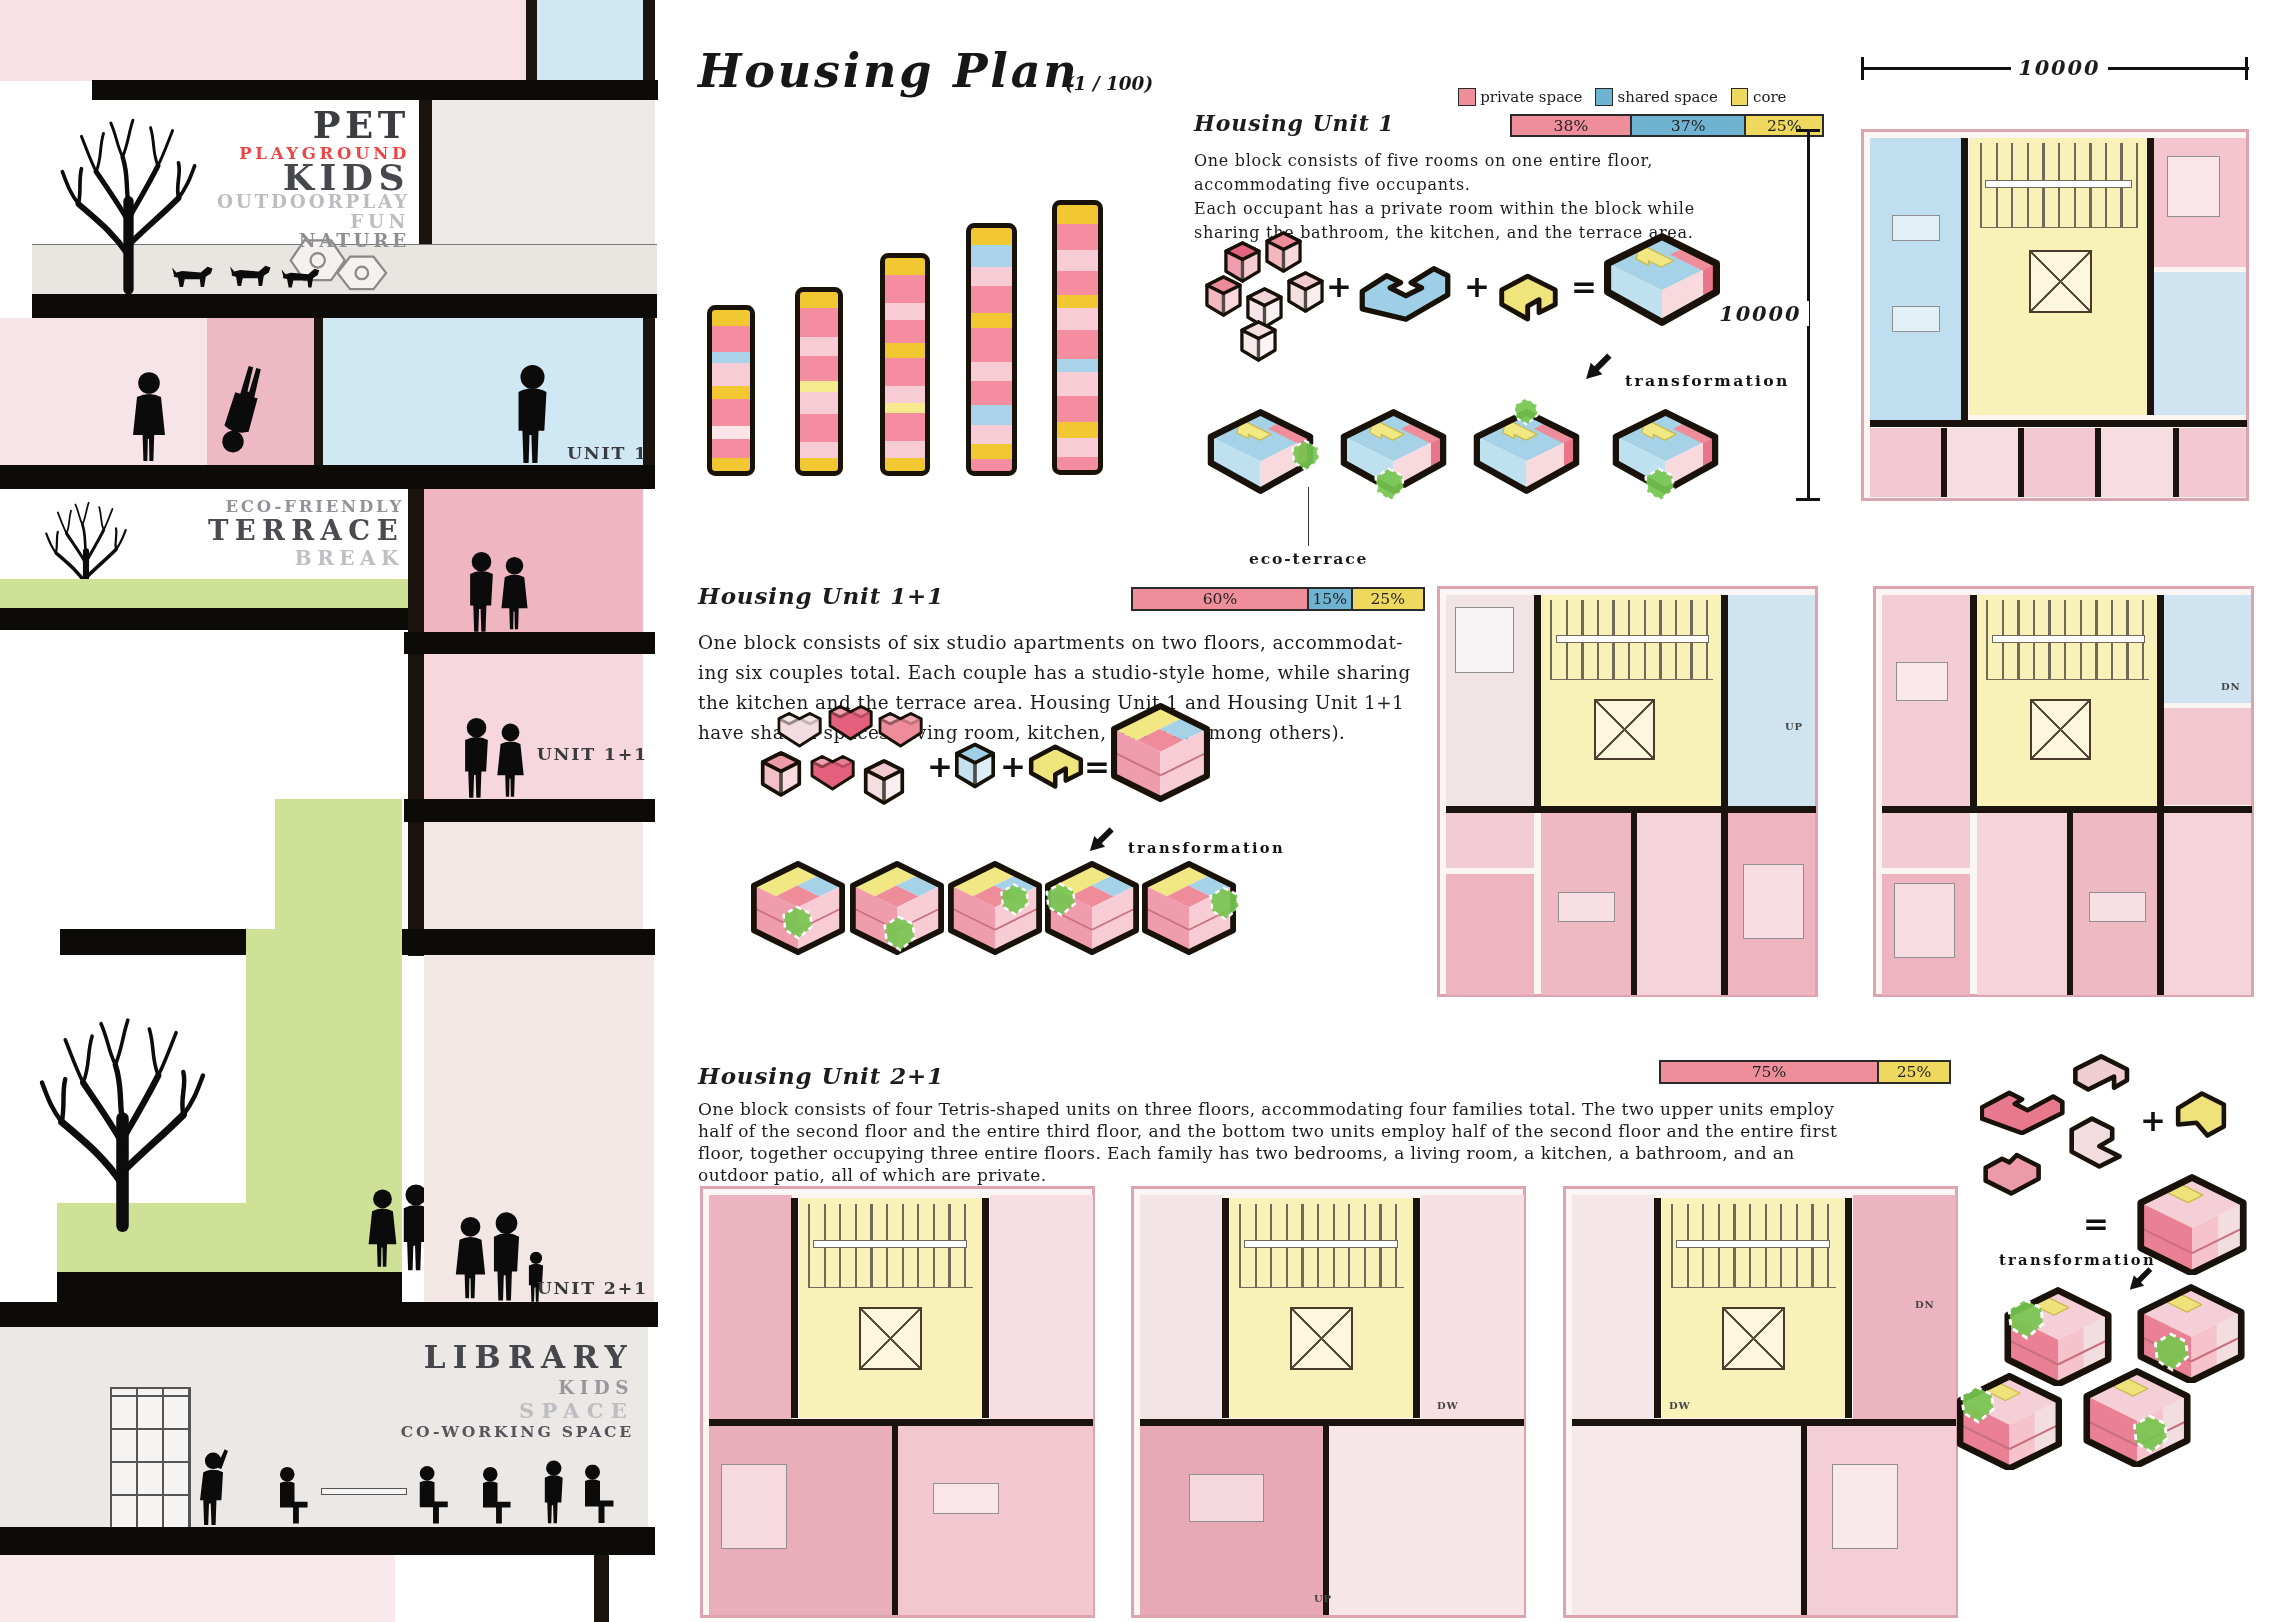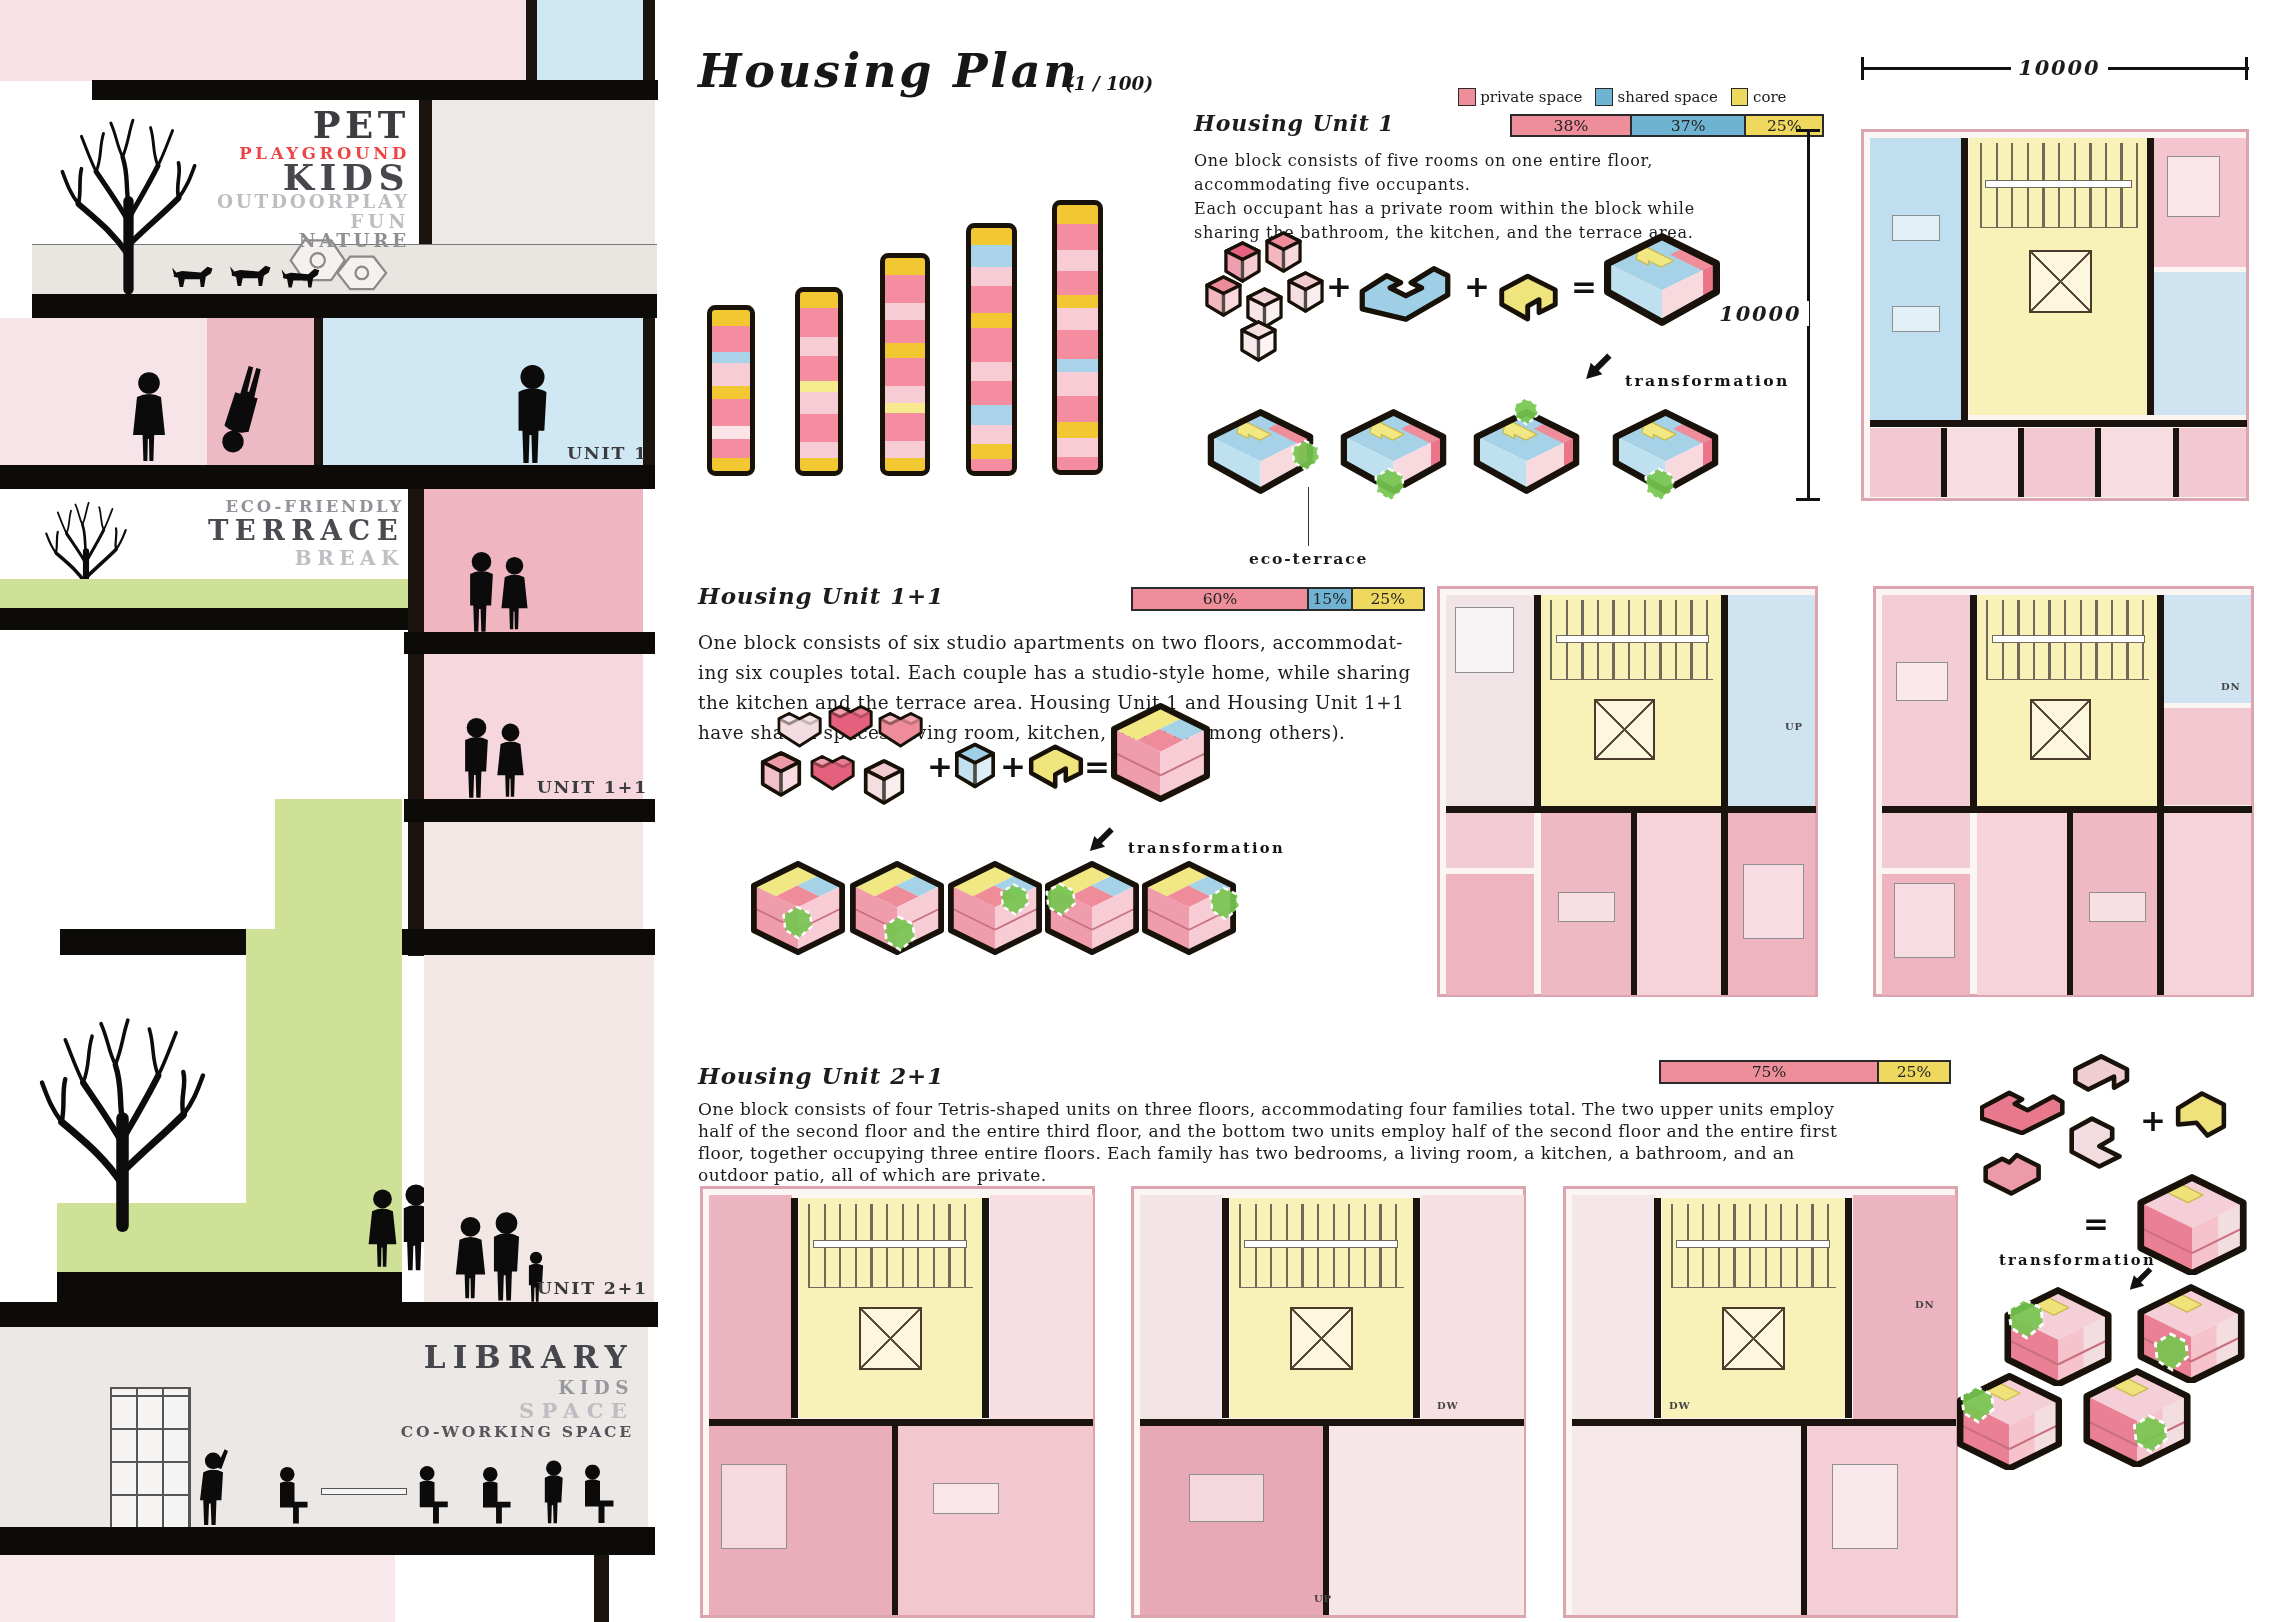--- a/index.html
+++ b/index.html
@@ -225,21 +225,21 @@
       </svg>
     <div class="slab" style="left:404px;top:632px;width:251px;height:22px"></div>
 
     <div class="room mull" style="left:424px;top:654px;width:219px;height:145px;background:#f7d7de"></div>
     <svg class="sil" style="left:459px;top:716px;width:35px;height:83px" viewBox="0 0 38 90" width="35" height="83">
         <use href="#p-man"></use>
       </svg>
     <svg class="sil" style="left:494px;top:722px;width:33px;height:77px" viewBox="0 0 36 84" width="33" height="77">
         <use href="#p-woman"></use>
       </svg>
-    <div class="tag" style="left:514px;top:777px;width:134px">UNIT 1+1</div>
+    <div class="tag" style="left:514px;top:744px;width:134px">UNIT 1+1</div>
     <div class="slab" style="left:404px;top:799px;width:251px;height:23px"></div>
     <div class="room mull" style="left:424px;top:822px;width:219px;height:107px;background:#f3e8e6"></div>
     <div class="slab" style="left:60px;top:929px;width:186px;height:26px"></div>
     <div class="slab" style="left:402px;top:929px;width:253px;height:26px"></div>
 
     <div class="room green" style="left:275px;top:799px;width:127px;height:130px"></div>
     <div class="room green" style="left:246px;top:929px;width:156px;height:343px"></div>
     <div class="room green" style="left:57px;top:1203px;width:193px;height:69px"></div>
     <svg class="sil" style="left:33px;top:973px;width:179px;height:298px" viewBox="0 0 195 325" width="179" height="298">
         <use href="#tree"></use>

